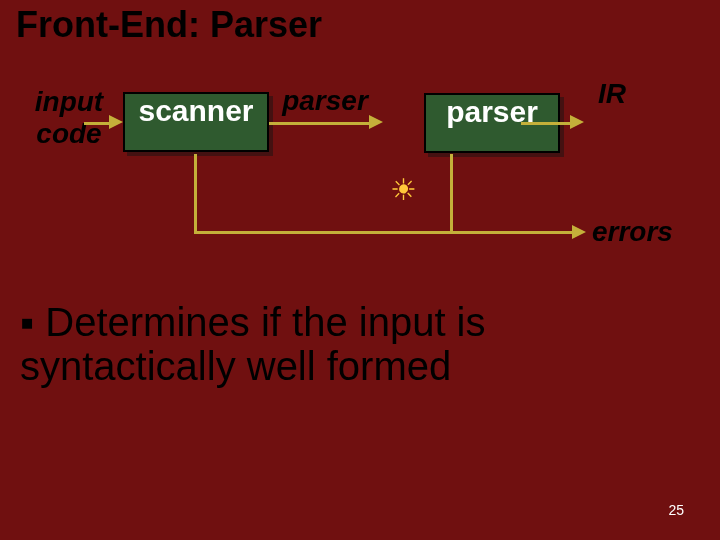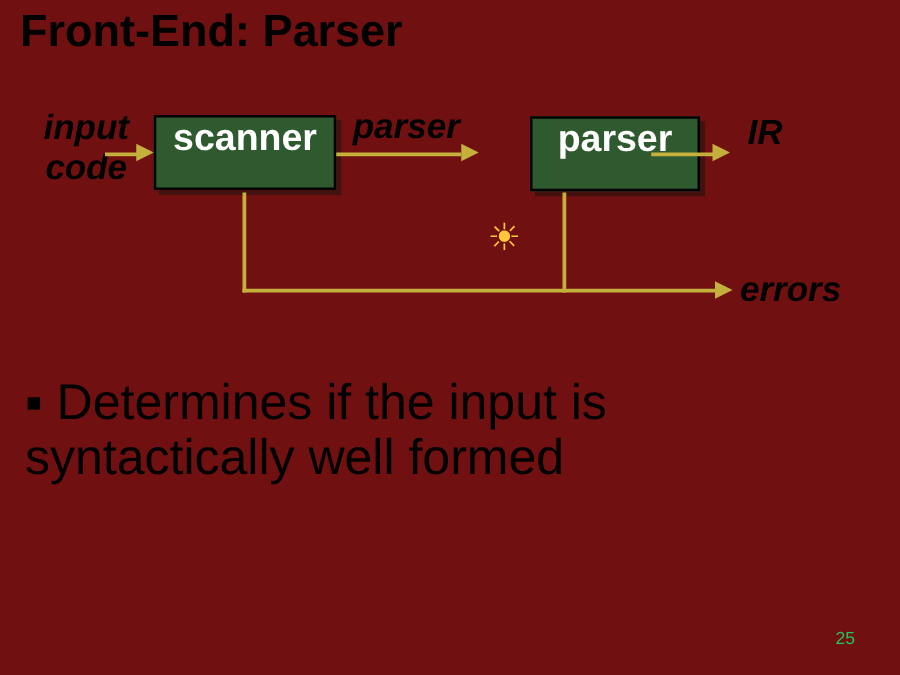--- a/index.html
+++ b/index.html
@@ -76,21 +76,21 @@
     font-weight: 400;
   }
   .bullet .marker {
     font-weight: 900;
   }
   .pagenum {
     position: absolute;
     right: 36px;
     bottom: 22px;
     font-size: 14px;
-    color: #22c55e;
+    color: #ffffff;
   }
 </style>
 </head>
 <body>
 
 <div class="title">Front-End: Parser</div>
 
 <div class="label" style="left:14px; top:86px; width:110px; white-space:pre;">input
 code</div>
 
@@ -106,21 +106,21 @@
 <div class="arrowline-h" style="left:269px; top:122px; width:100px;"></div>
 <div class="arrowhead" style="left:369px; top:115px;"></div>
 
 <div class="box" style="left:384px; top:93px; width:132px; height:56px;margin-left:40px;">
   <span>parser</span>
 </div>
 
 <div class="arrowline-h" style="left:521px; top:122px; width:50px;"></div>
 <div class="arrowhead" style="left:570px; top:115px;"></div>
 
-<div class="label" style="left:598px; top:90px;">IR</div>
+<div class="label" style="left:598px; top:78px;">IR</div>
 
 <div class="arrowline-v" style="left:194px; top:154px; height:80px;"></div>
 
 <div class="arrowline-v" style="left:450px; top:154px; height:80px;"></div>
 
 <div class="arrowline-h" style="left:194px; top:231px; width:382px;"></div>
 
 <div class="arrowhead" style="left:572px; top:225px;"></div>
 
 <div class="sun" style="left:390px; top:172px;">☀</div>

